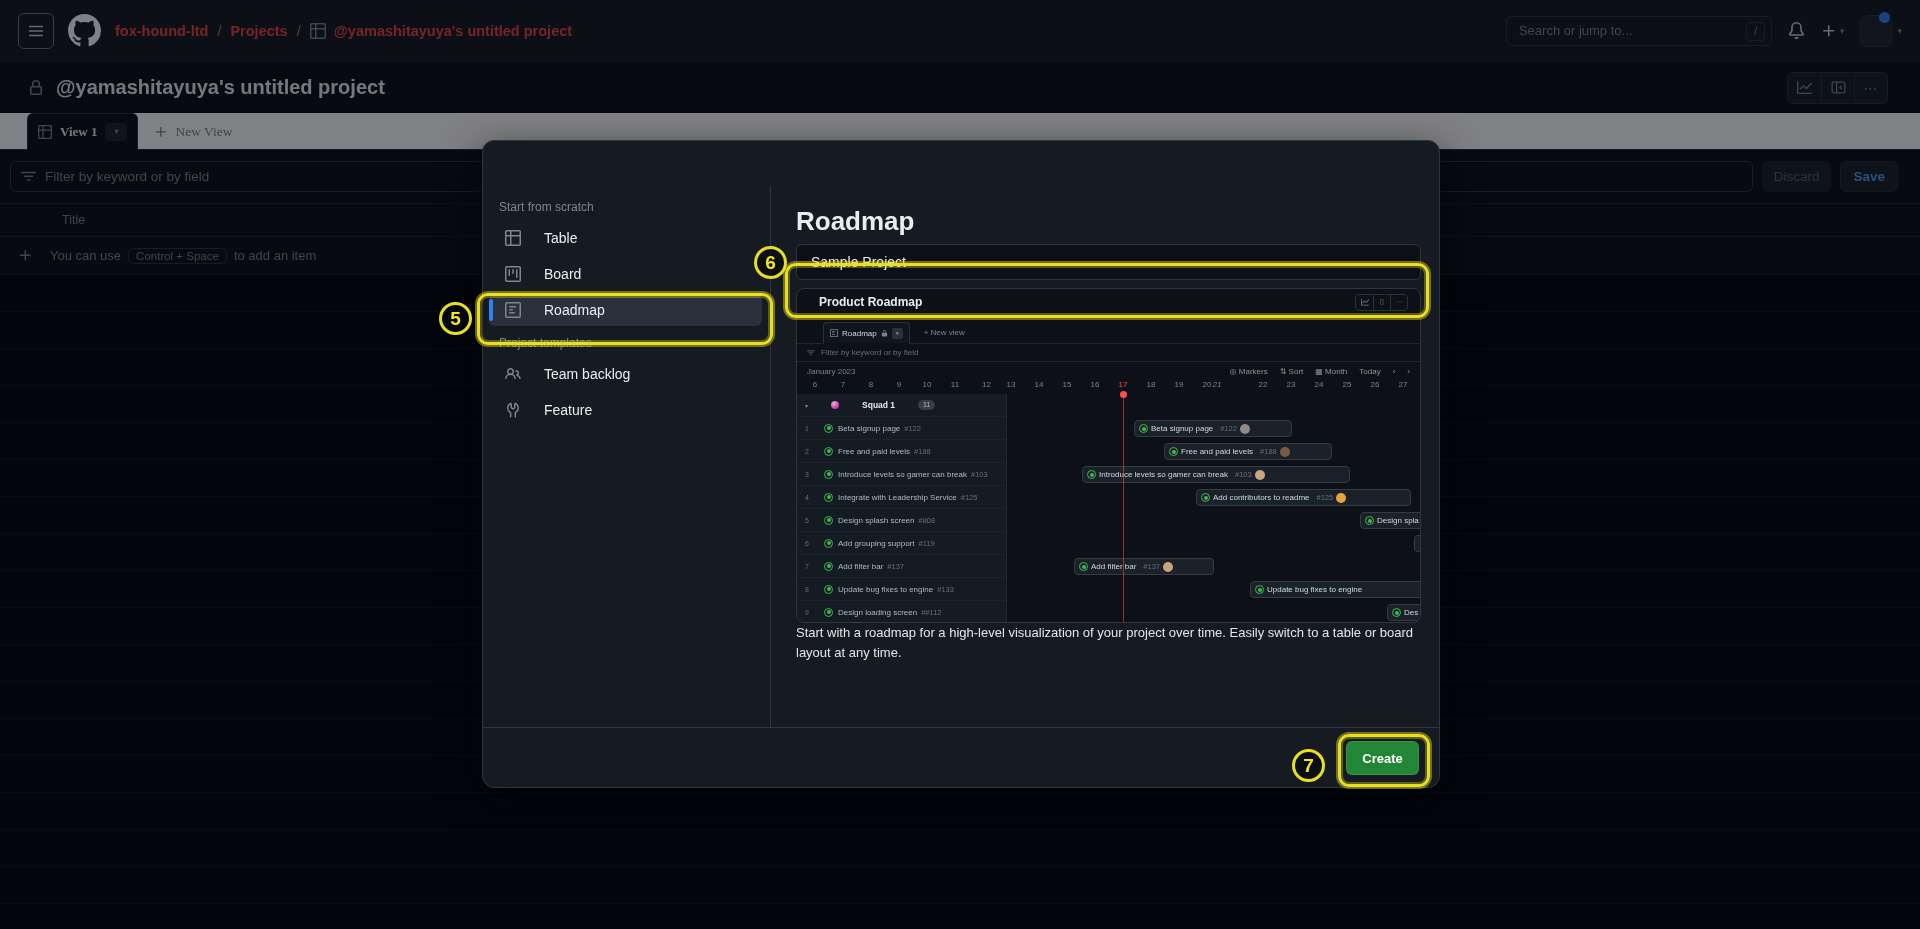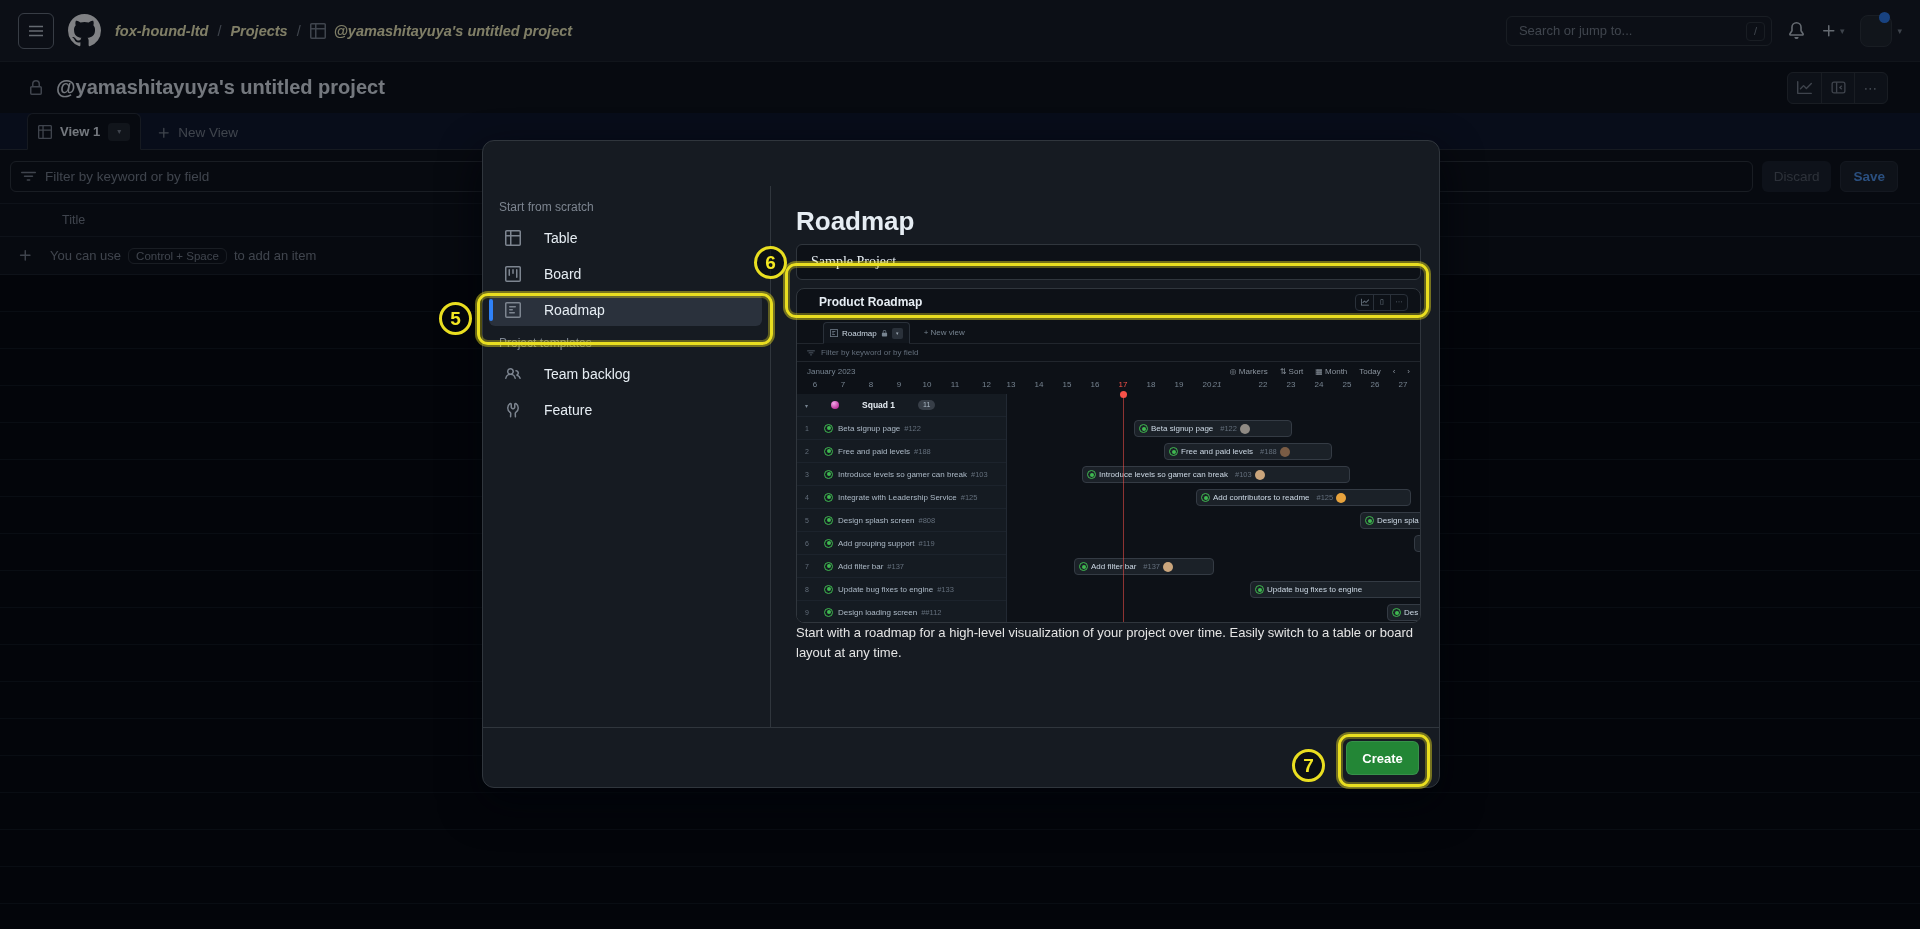--- a/index.html
+++ b/index.html
@@ -17,21 +17,21 @@
   .topbar {
     position:absolute; left:0; top:0; width:1920px; height:62px;
     background:#161b22; border-bottom:1px solid #21262d;
     display:flex; align-items:center; padding:0 18px; gap:14px; z-index:1;
   }
   .hamburger {
     width:36px; height:36px; border:1px solid #6e7681; border-radius:6px;
     display:flex; align-items:center; justify-content:center; color:#c9d1d9; background:transparent;
   }
   .crumbs { display:flex; align-items:center; gap:9px; font-size:14.5px; }
-  .crumb { color:#fef9c3; font-weight:600;font-style:italic; }
+  .crumb { color:#ef4444; font-weight:600; }
   .crumb-sep { color:#7d8590; font-weight:400; }
   .crumb-proj { display:flex; align-items:center; gap:8px; }
   .nav-right { margin-left:auto; display:flex; align-items:center; gap:16px; }
   .searchbox {
     position:relative; width:266px; height:30px; border:1px solid #30363d; border-radius:6px;
     display:flex; align-items:center; padding:0 30px 0 12px; background:transparent;
   }
   .searchbox input {
     width:100%; background:transparent; border:none; outline:none;
     color:#22c55e; font-size:13px; font-family:inherit;
@@ -52,21 +52,21 @@
   .pagehead {
     position:absolute; left:0; top:62px; width:1920px; height:51px; background:#0d1117;
     display:flex; align-items:center; padding:0 32px 0 28px;
   }
   .pagetitle { font-size:20px; font-weight:600; margin-left:12px; }
   .head-btns { margin-left:auto; display:flex; border:1px solid #30363d; border-radius:6px; background:#181f27; overflow:hidden; }
   .head-btn { width:33px; height:30px; display:flex; align-items:center; justify-content:center; color:#7d8590; }
   .head-btn + .head-btn { border-left:1px solid #30363d; }
 
   
-  .tabbar { position:absolute; left:0; top:113px; width:1920px; height:37px; background:#0f172a; border-bottom:1px solid #2a3039; display:flex; align-items:flex-end; }
+  .tabbar { position:absolute; left:0; top:113px; width:1920px; height:37px; background:#ffffff; border-bottom:1px solid #2a3039; display:flex; align-items:flex-end;font-family:Liberation Serif, serif; }
   .tab-active {
     margin-left:27px; height:37px; display:flex; align-items:center; gap:8px; padding:0 10px;
     border:1px solid #2a3039; border-bottom:1px solid #0d1117; border-radius:6px 6px 0 0;
     background:#0d1117; font-size:13px; font-weight:600; color:#e6edf3; margin-bottom:-1px;
   }
   .tab-caret-btn { width:22px; height:18px; background:#21262d; border-radius:4px; display:flex; align-items:center; justify-content:center; color:#7d8590; font-size:8px; }
   .newview { margin-left:16px; margin-bottom:9px; display:flex; align-items:center; gap:7px; color:#7d8590; font-size:13.5px; }
 
   
   .filterrow { position:absolute; left:0; top:150px; width:1920px; height:53px; background:#0d1117; display:flex; align-items:center; padding:0 22px 0 10px; gap:9px; }
@@ -106,21 +106,21 @@
   .sb-label.first { margin-top:2px; }
   .sb-item { position:relative; height:32px; margin-bottom:4px; border-radius:6px; display:flex; align-items:center; gap:23px; padding-left:16px; font-size:14px; color:#e6edf3; }
   .sb-item .ico { color:#7d8590; }
   .sb-item.selected { background:#2a313c; }
   .sb-item.selected::before { content:''; position:absolute; left:0; top:5px; width:4px; height:22px; border-radius:2px; background:#2f81f7; }
   .detail { position:relative; flex:1; padding:20px 0 0 25px; }
   .detail-heading { font-size:26px; font-weight:600; }
   .pn-label { margin-top:27px; font-size:12px; font-weight:700; }
   .pn-input {
     margin-top:7px; width:625px; height:36px; background:#0d1117; border:1px solid #30363d; border-radius:6px;
-    color:#e6edf3; font-size:14px; font-family:Liberation Serif, serif; padding:0 14px; outline:none; display:block;
+    color:#e6edf3; font-size:14px; font-family:Liberation Sans, sans-serif; padding:0 14px; outline:none; display:block;
   }
   .pv-desc { width:625px; font-size:13px; line-height:20px; color:#e5e5e5; }
   .modal-footer { position:absolute; left:0; right:0; bottom:0; height:60px; border-top:1px solid #30363d; }
   .btn-create {
     position:absolute; right:20px; top:13px; width:73px; height:34px; background:#238636;
     border:1px solid rgba(240,246,252,.1); border-radius:6px; color:#fff; font-size:13px; font-weight:600; font-family:inherit;
   }
 
   
   .preview { position:relative; margin-top:8px; width:625px; height:335px; background:#0d1117; border:1px solid #30363d; border-radius:8px; overflow:hidden; }

